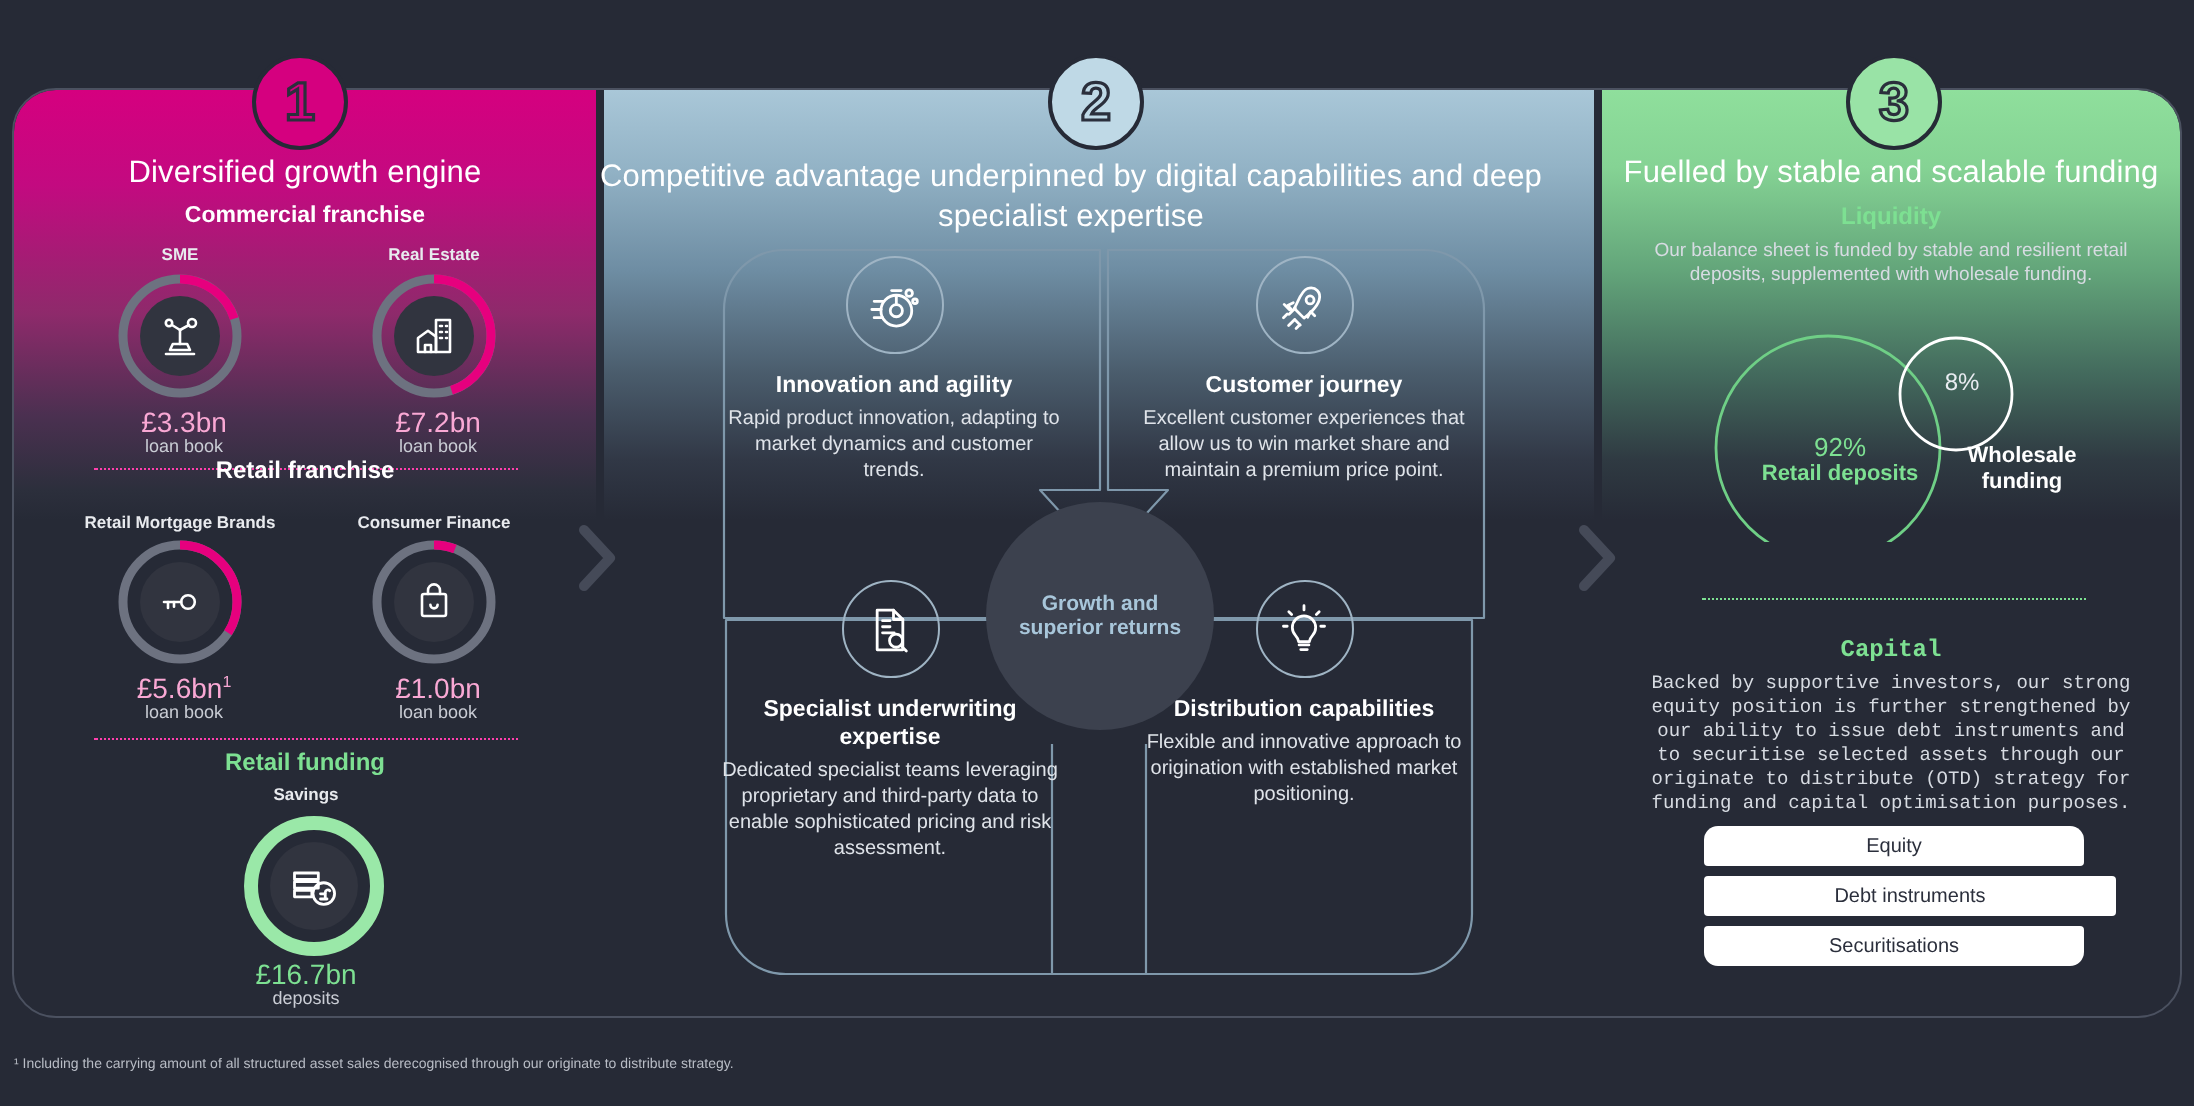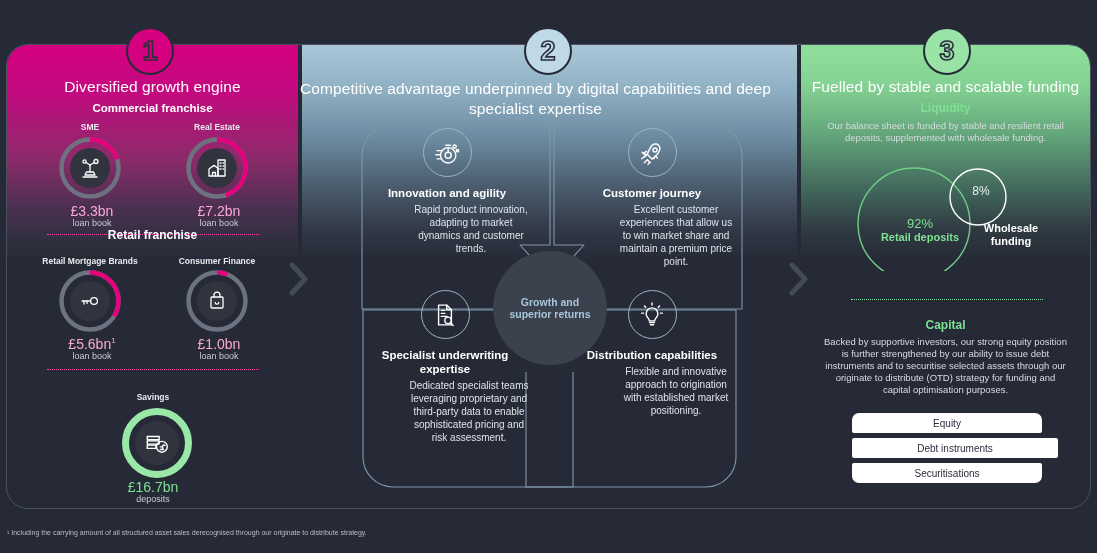--- a/index.html
+++ b/index.html
@@ -77,21 +77,21 @@
 
   
   #flowsvg{ position:absolute; left:302px; top:45px; width:495px; height:463px; }
 
   .quad{ position:absolute; width:170px; text-align:center; }
   .quad .qicon{
     width:49px; height:49px; margin:0 auto 9px; border-radius:50%;
     border:1.2px solid #9fb4c4; display:flex; align-items:center; justify-content:center;
   }
   .qtitle{ font-size:11.5px; font-weight:700; color:#fff; line-height:14px; margin-bottom:3px; }
-  .qbody{ font-size:10px; color:#dfe3e9; line-height:13px;margin-left:48px; }
+  .qbody{ font-size:10px; color:#dfe3e9; line-height:13px; }
 
   #center-circle{
     position:absolute; left:493px; top:251px; width:114px; height:114px;
     border-radius:50%; background:#3c414e; z-index:12;
     display:flex; flex-direction:column; align-items:center; justify-content:center;
     text-align:center; padding:0 9px;
   }
   #center-circle .ctitle{ font-size:10.5px; font-weight:700; color:#a8c6da; line-height:12.5px; }
   #center-circle .cbody{ font-size:10px; color:#eef1f4; line-height:12.5px; }
 
@@ -217,20 +217,21 @@
           <path d="M9 8V6.2A2.8 2.8 0 0 1 15 6.2V8"></path>
           <path d="M10.2 13.4a1.8 1.8 0 0 0 3.6 0"></path>
         </svg>
       </div>
     </div>
     <div class="val" style="left:142px; top:336px;"><span>£1.0bn</span></div>
     <div class="vallabel" style="left:142px; top:351px;">loan book</div>
 
     <div class="dots pink" style="left:40px; top:369px; width:212px;"></div>
 
+    <div class="sub-green" style="top:374px;">Retail funding</div>
     <div class="small-label" style="left:86px; top:392px;">Savings</div>
 
     <div class="donut" style="left:115px; top:408px; width:70px; height:70px;">
       <svg width="70" height="70" viewBox="0 0 70 70">
         <circle cx="35" cy="35" r="31.5" fill="none" stroke="#9ae8a8" stroke-width="7"></circle>
       </svg>
       <div class="ico" style="left:13px; top:13px; width:44px; height:44px;">
         <svg width="26" height="26" viewBox="0 0 24 24" fill="none" stroke="#fff" stroke-width="1.3" stroke-linecap="round" stroke-linejoin="round">
           <rect x="3" y="6" width="11" height="3"></rect>
             <rect x="3" y="10" width="11" height="3"></rect>
@@ -353,21 +354,21 @@
     <circle cx="66" cy="58" r="56" fill="none" stroke="#6fcf86" stroke-width="1.4"></circle>
     <circle cx="130" cy="31" r="28" fill="none" stroke="#ffffff" stroke-width="1.4"></circle>
   </svg>
   <div style="position:absolute; left:958px; top:184px; width:46px; text-align:center; font-size:12px; color:#e9ecf1;">8%</div>
   <div style="position:absolute; left:870px; top:216px; width:100px; text-align:center; font-size:13px; color:#7de092;">92%</div>
   <div style="position:absolute; left:862px; top:231px; width:116px; text-align:center; font-size:11px; font-weight:700; color:#7de092;">Retail deposits</div>
   <div style="position:absolute; left:976px; top:222px; width:70px; text-align:center; font-size:11px; font-weight:700; color:#fff; line-height:13px;">Wholesale funding</div>
 
   <div class="dots green" style="left:851px; top:299px; width:192px;"></div>
 
-  <div style="position:absolute; left:801px; top:0; width:289px; height:553px;">
+  <div style="position:absolute; left:801px; top:0; width:289px; height:553px;font-family:Liberation Mono, monospace;">
     <div class="sub-green" style="top:318px;">Capital</div>
     <div class="p3text" style="top:336px; padding:0 22px;">Backed by supportive investors, our strong equity position is further strengthened by our ability to issue debt instruments and to securitise selected assets through our originate to distribute (OTD) strategy for funding and capital optimisation purposes.</div>
   </div>
 
   <div class="pill" id="pill1">Equity</div>
   <div class="pill" id="pill2">Debt instruments</div>
   <div class="pill" id="pill3">Securitisations</div>
 
   <div class="footnote">¹ Including the carrying amount of all structured asset sales derecognised through our originate to distribute strategy.</div>
 </div>

